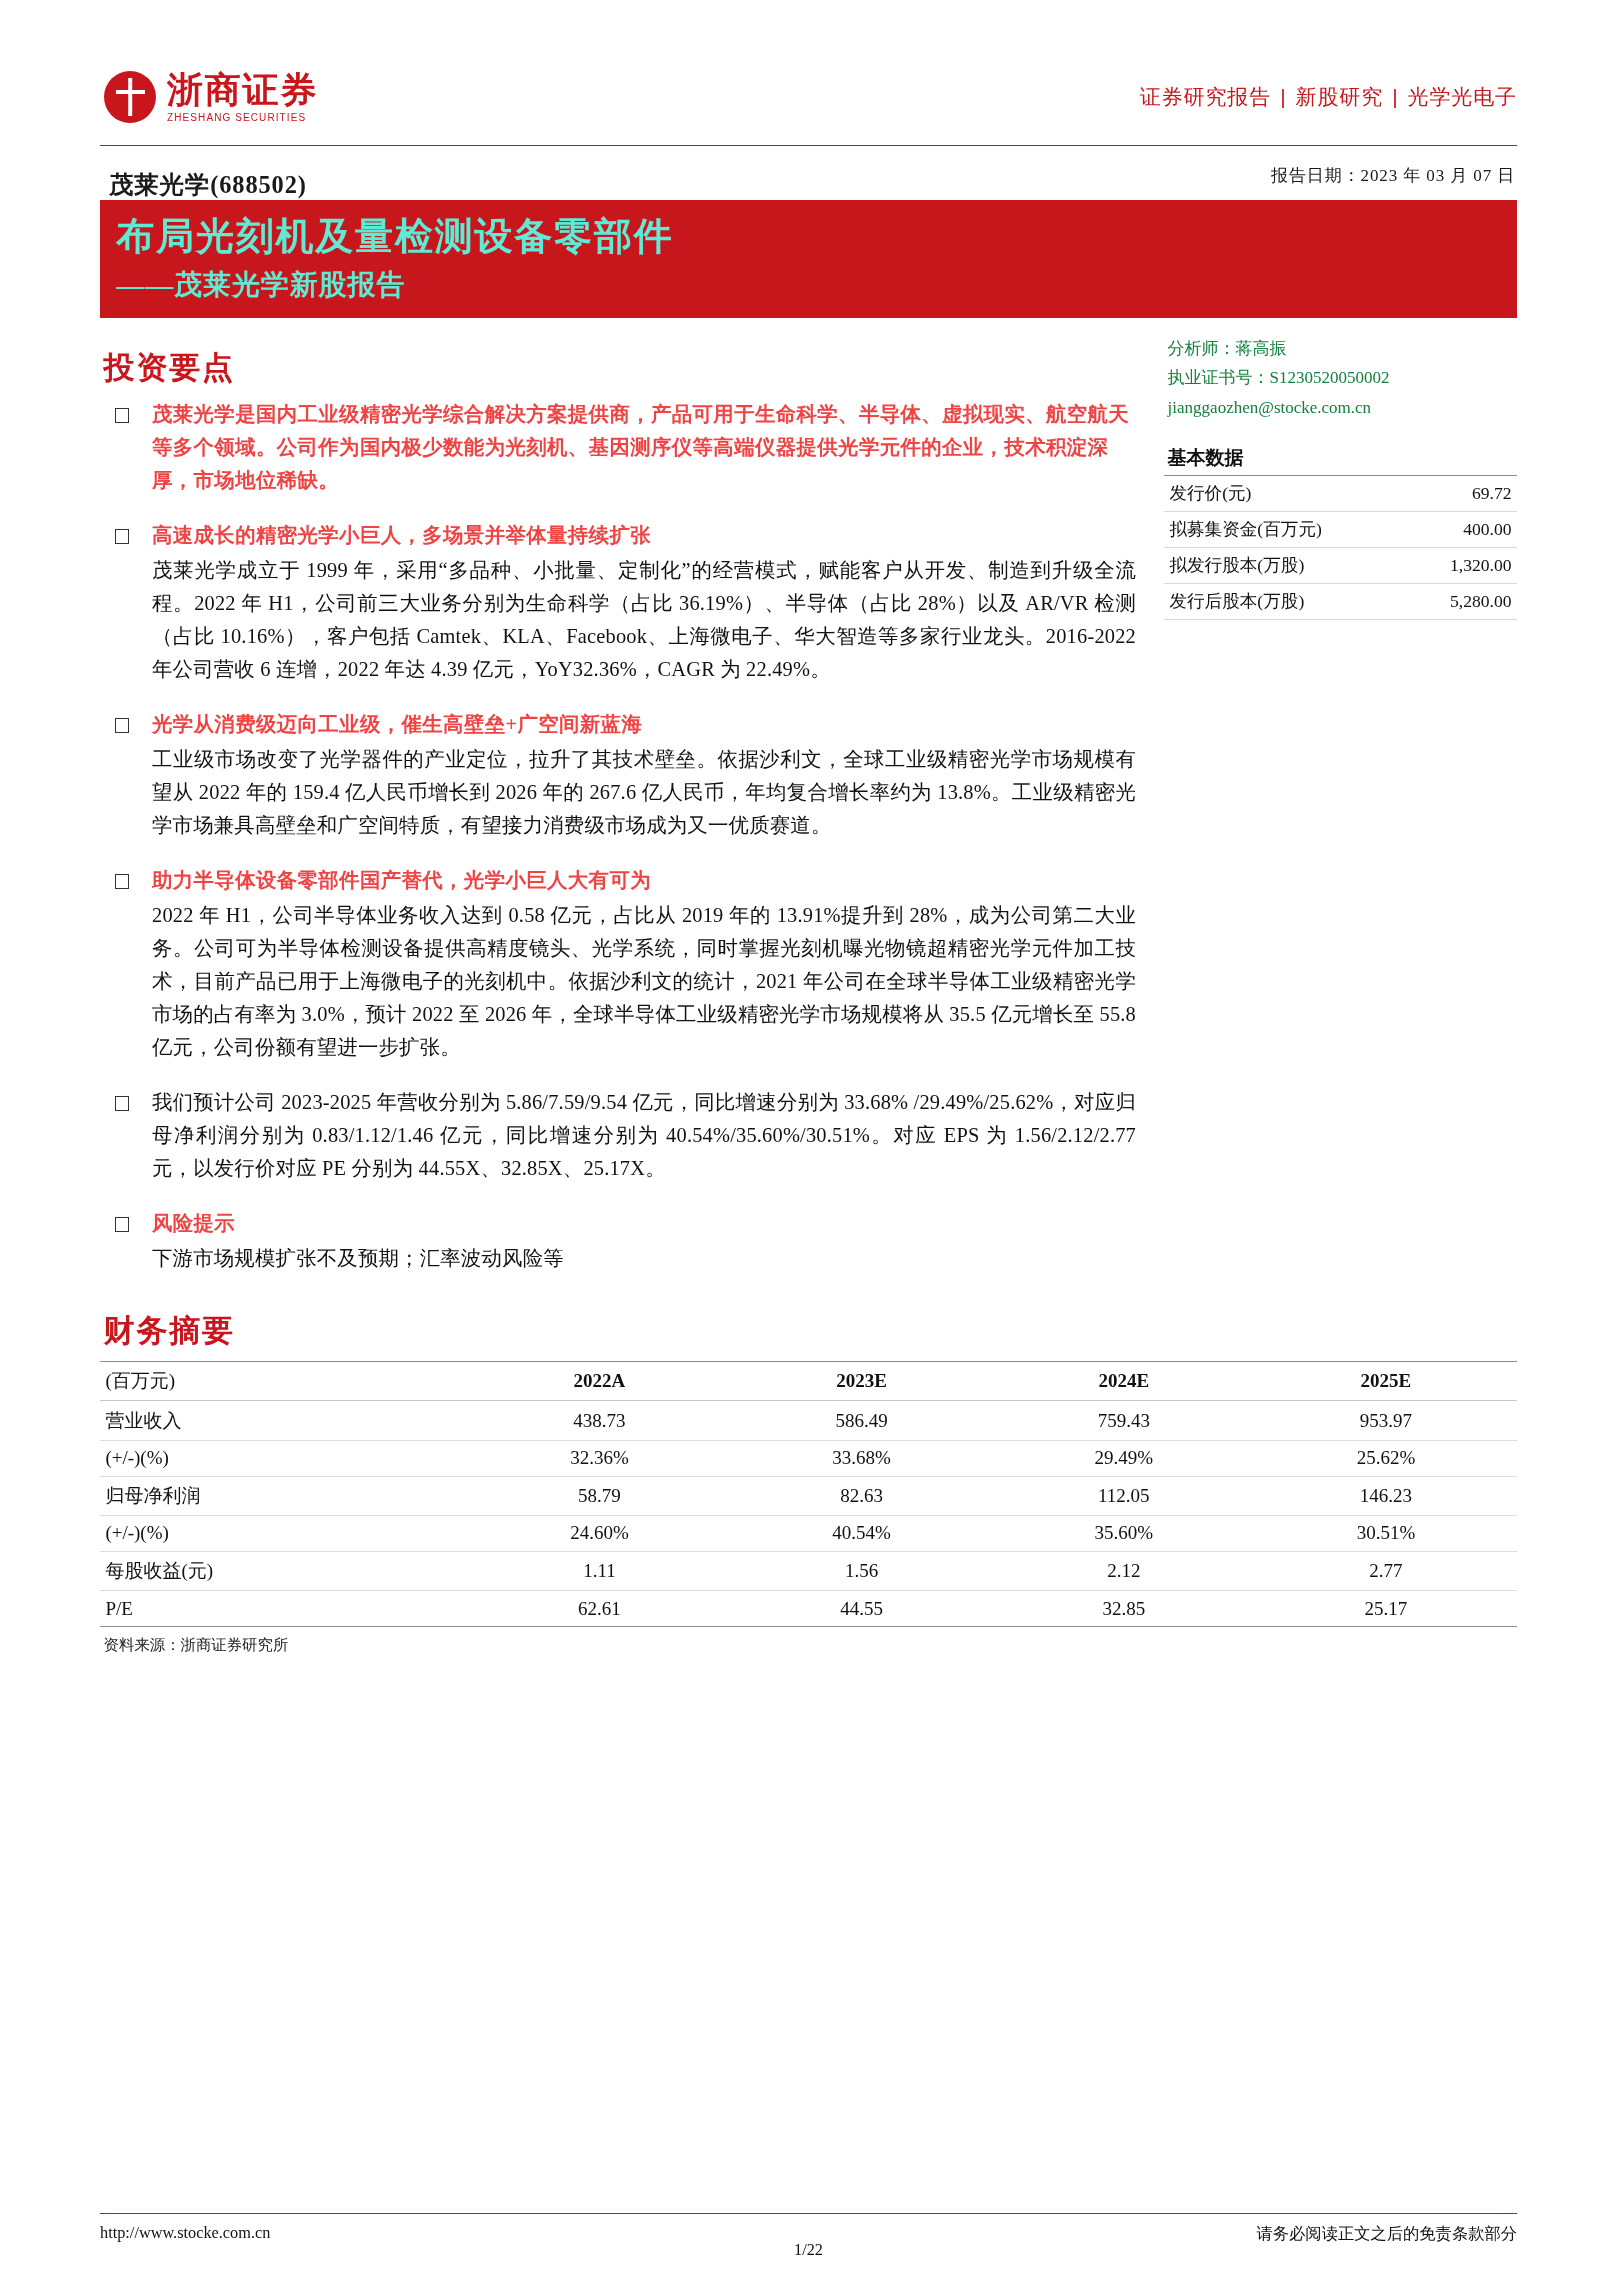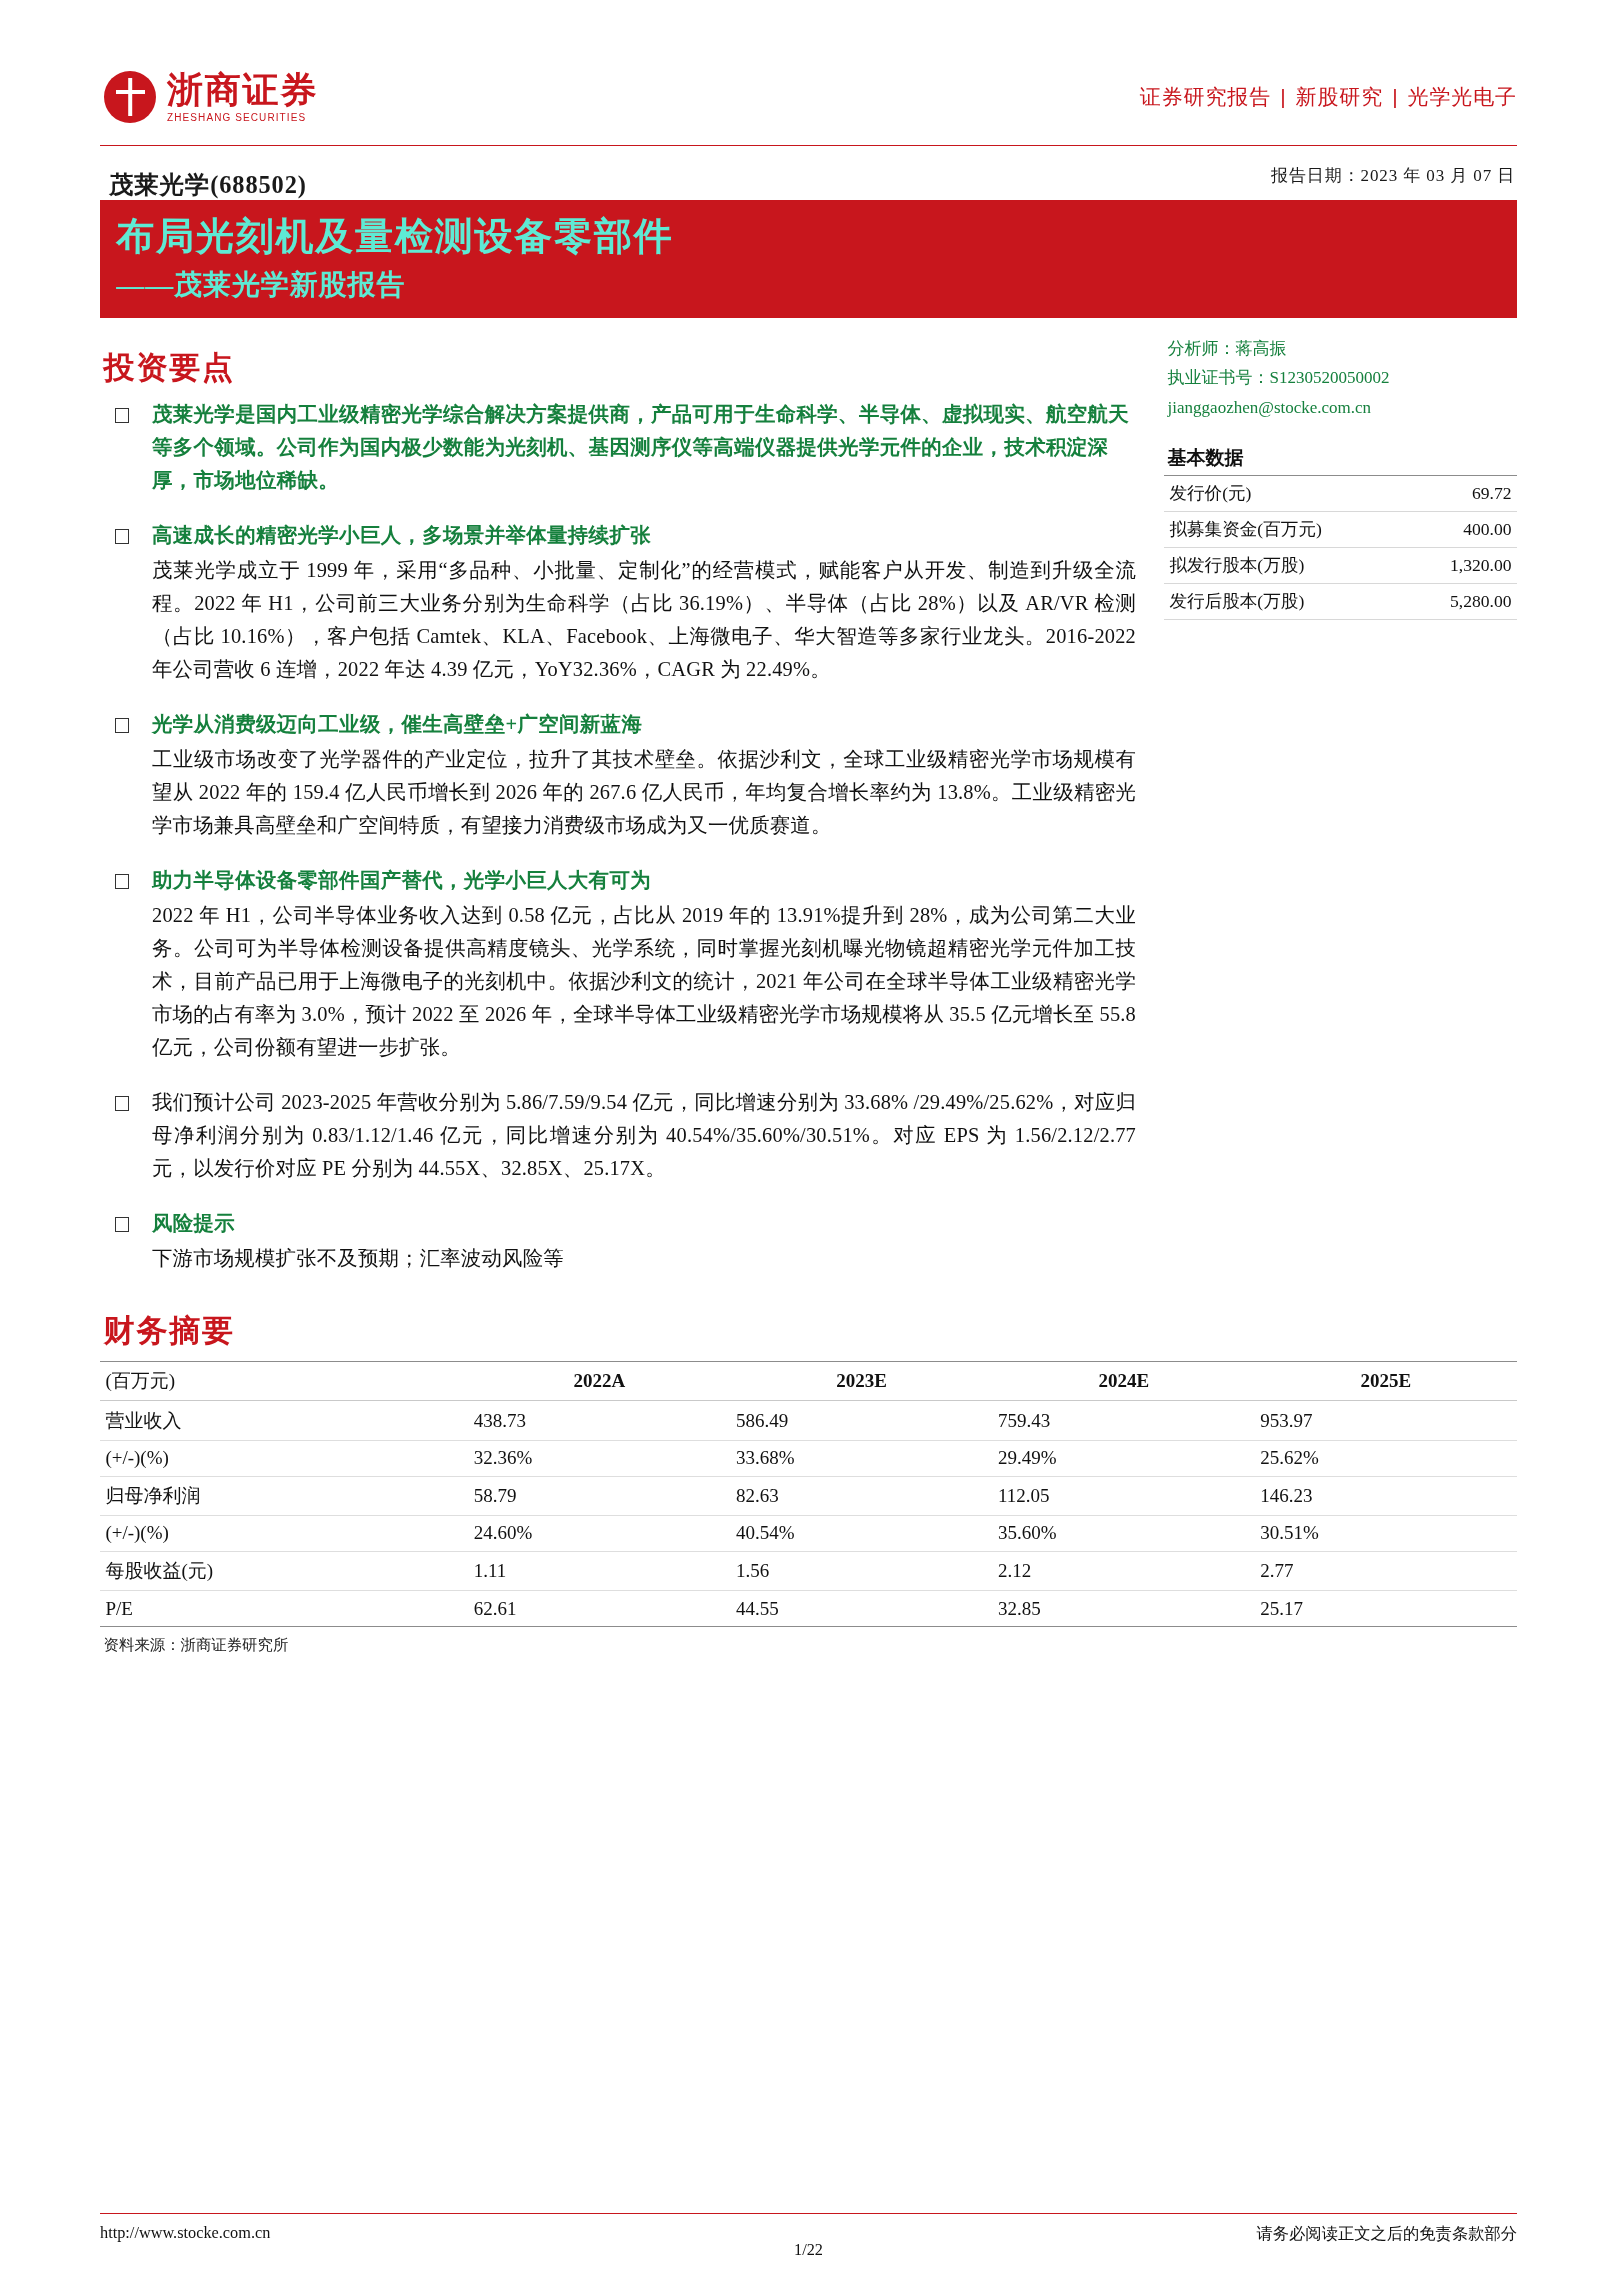--- a/index.html
+++ b/index.html
@@ -187,21 +187,21 @@
     top: 10px;
     width: 12.7px;
     height: 12.7px;
     border: 1.4px solid #333;
   }
   .bullet-head {
     font-size: 20.4px;
     font-weight: bold;
     line-height: 1.62;
     letter-spacing: 0.4px;
-    color: #15803d;
+    color: #ef4444;
   }
   .bullet-body {
     font-size: 20.4px;
     line-height: 1.62;
     letter-spacing: 0.2px;
     color: #111;
     margin-top: 1.8px;
     text-align: justify;
   }
   .bullet-body.tight { margin-top: 0; }
@@ -259,20 +259,21 @@
     border-top: 1.4px solid #8c8c8c;
     border-bottom: 0.9px solid #c9c9c9;
     text-align: center;
   }
   table.fin thead th.first {
     text-align: left;
     font-weight: normal;
   }
   table.fin tbody td {
     border-bottom: 0.9px solid #dedede;
+    text-align: center;
   }
   table.fin tbody td.first {
     text-align: left;
   }
   table.fin tbody tr:last-child td {
     border-bottom: 1.4px solid #8c8c8c;
   }
   .src {
     font-size: 15.4px;
     color: #222;

